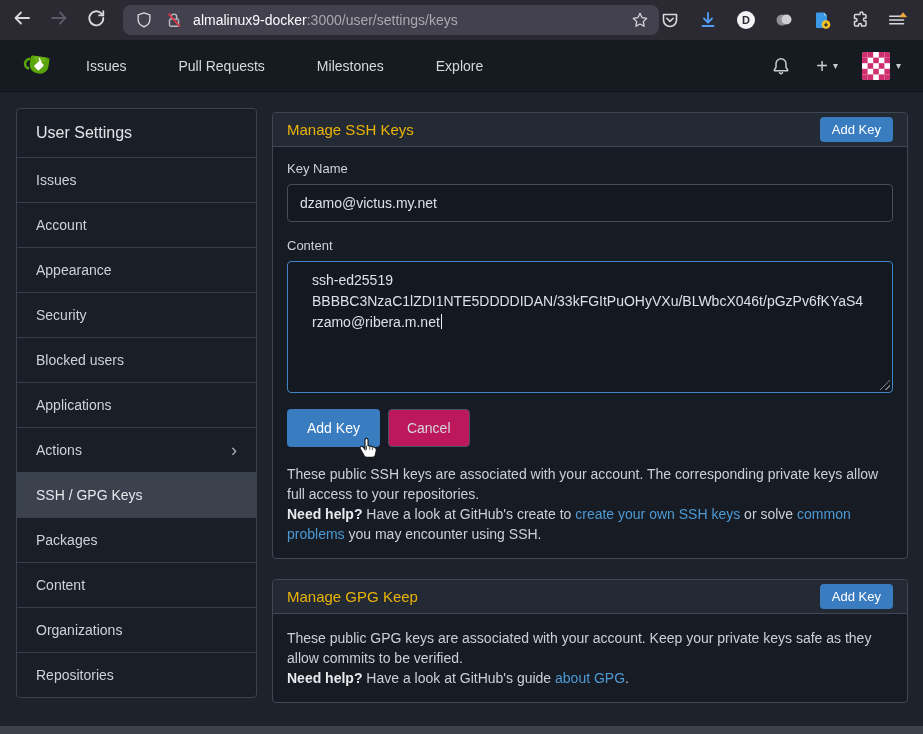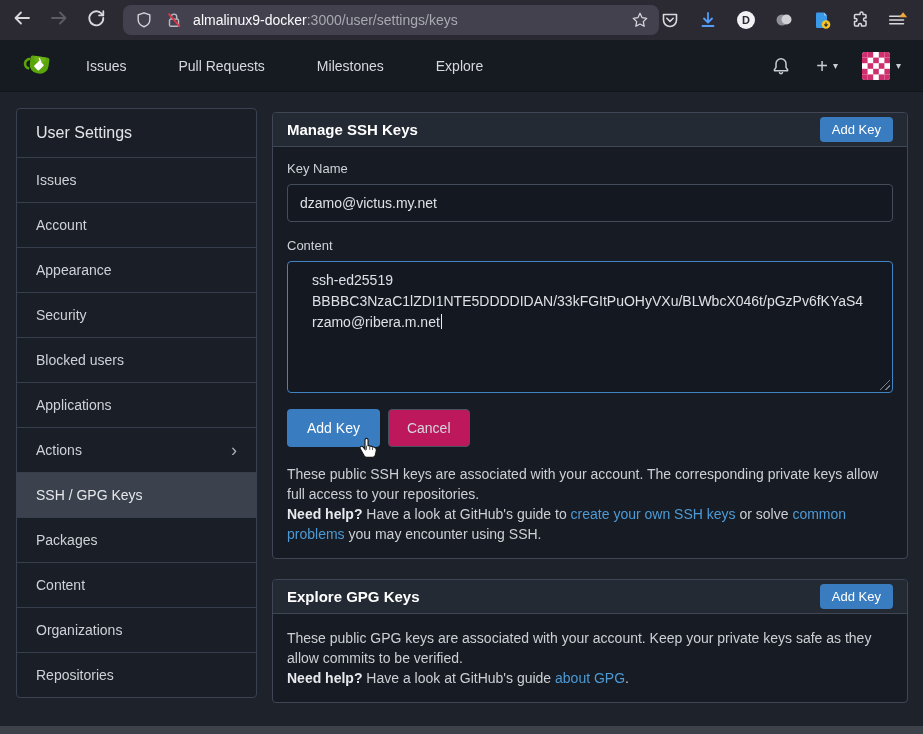--- a/index.html
+++ b/index.html
@@ -57,21 +57,21 @@
   .side-chevron { color:#aab0b8; font-size:18px; line-height:1; }
 
   
   .main-col { flex:1; margin-top:4px; }
   .panel { border:1px solid #404656; border-radius:4px; background:#171b23; }
   .panel + .panel { margin-top:20px; }
   .panel-header {
     height:34px; background:#242a34; border-bottom:1px solid #404656;
     border-radius:4px 4px 0 0; display:flex; align-items:center; justify-content:space-between; padding:0 14px;
   }
-  .panel-title { font-size:15px; font-weight:700; color:#ffffff; }
+  .panel-title { font-size:15px; font-weight:400; color:#eab308; }
   .btn-small { background:#3a7cc0; color:#fff; font-size:13px; padding:5px 12px; border-radius:4px; border:none; cursor:pointer; font-family:inherit; }
   .panel-body { padding:14px; }
 
   .field-label { display:block; font-size:13px; color:#ced2d8; margin-bottom:8px; }
   .text-input {
     width:100%; height:38px; background:#141821; border:1px solid #454c5a; border-radius:4px;
     color:#dde0e5; font-size:14px; padding:0 12px; font-family:inherit; outline:none;
   }
   .field { margin-bottom:16px; }
   .textarea-box {
@@ -315,29 +315,29 @@
               <span class="resize-grip"></span>
             </div>
           </div>
           <div class="btn-row">
             <button class="btn-primary">Add Key</button>
             <button class="btn-plain">Cancel</button>
           </div>
           <div class="help">
             <p><span>These public SSH keys are associated with your account. The corresponding private keys allow full access to your repositories.</span></p>
             <p>
-              <b>Need help?</b><span> Have a look at GitHub's guide to </span><a>create your own SSH keys</a><span> or solve </span><a>common problems</a><span> you may encounter using SSH.</span>
+              <b>Need help?</b><span> Have a look at GitHub's create to </span><a>create your own SSH keys</a><span> or solve </span><a>common problems</a><span> you may encounter using SSH.</span>
             </p>
           </div>
         </div>
       </div>
 
       <div class="panel">
         <div class="panel-header">
-          <span class="panel-title">Explore GPG Keys</span>
+          <span class="panel-title">Manage GPG Keep</span>
           <button class="btn-small">Add Key</button>
         </div>
         <div class="panel-body">
           <div class="help" style="margin-top:0">
             <p><span>These public GPG keys are associated with your account. Keep your private keys safe as they allow commits to be verified.</span></p>
             <p>
               <b>Need help?</b><span> Have a look at GitHub's guide </span><a>about GPG</a><span>.</span>
             </p>
           </div>
         </div>

